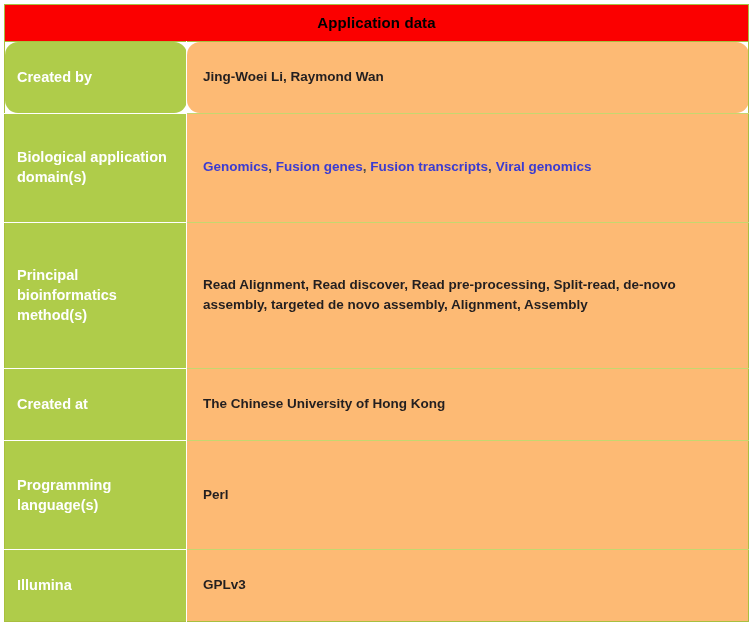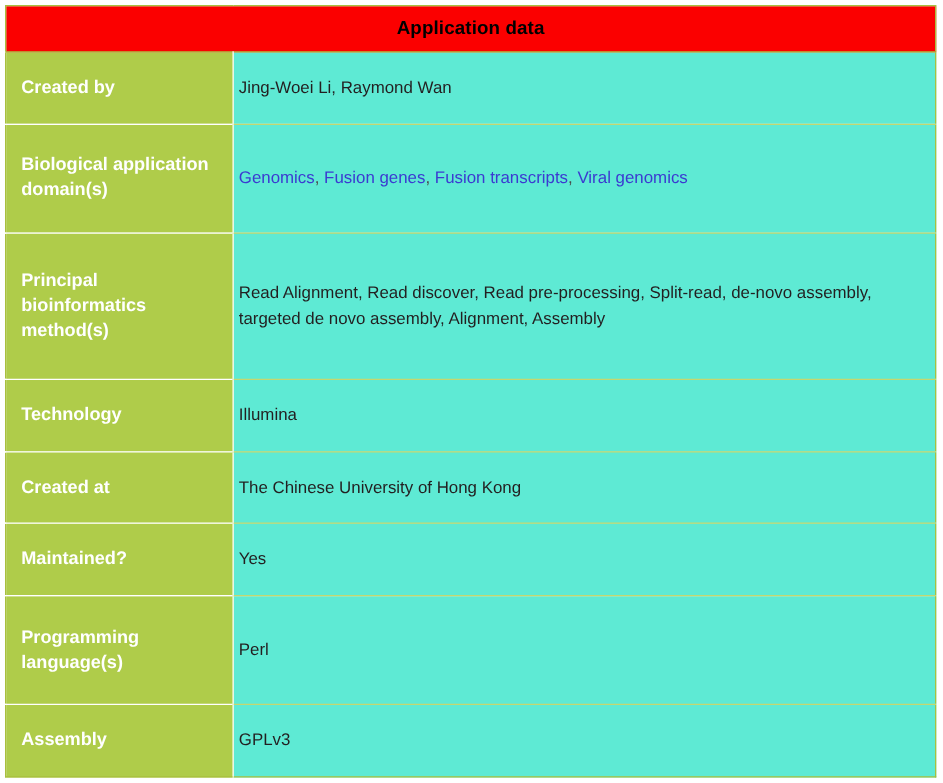--- a/index.html
+++ b/index.html
@@ -47,39 +47,41 @@
   }
 
   .app-table td {
     vertical-align: middle;
     border: 0;
     border-top: 1px solid #ffffff;
   }
 
   .app-table tr.data-row:first-of-type td {
     border-top: 1px solid #a9bf3f;
+    border-radius: 13px;
   }
 
   td.label-cell {
     background: #afcc4a;
     color: #ffffff;
     font-weight: bold;
     font-size: 14.5px;
     line-height: 1.38;
     padding: 8px 10px 9px 12px;
     border-right: 1px solid #ffffff;
   }
 
   td.value-cell {
-    background: #5eead4;
+    background: #fdba74;
     color: #231f20;
     font-size: 13.5px;
     line-height: 1.5;
-    padding: 8px 12px 9px 4px;
+    padding: 8px 12px 9px 16px;
     border-top: 1px solid #c5d76f;
+    font-weight: bold;
   }
 
   tr.data-row:first-of-type td.value-cell {
     border-top: 1px solid #a9bf3f;
   }
 
   .seg-plain { color: #231f20; }
   .seg-link  { color: #3b3bd1; }
   .seg-red   { color: #d41f2e; }
   .sep       { color: #4a4a4a; }
@@ -105,34 +107,26 @@
         </tr>
         <tr class="data-row">
           <td class="label-cell">Biological application domain(s)</td>
           <td class="value-cell"><span class="seg-link">Genomics</span><span class="sep">, </span><span class="seg-link">Fusion genes</span><span class="sep">, </span><span class="seg-link">Fusion transcripts</span><span class="sep">, </span><span class="seg-link">Viral genomics</span></td>
         </tr>
         <tr class="data-row">
           <td class="label-cell">Principal bioinformatics method(s)</td>
           <td class="value-cell"><span class="seg-plain">Read Alignment, Read discover, Read pre-processing, Split-read, de-novo assembly, targeted de novo assembly, Alignment, Assembly</span></td>
         </tr>
         <tr class="data-row">
-          <td class="label-cell">Technology</td>
-          <td class="value-cell"><span class="seg-plain">Illumina</span></td>
-        </tr>
-        <tr class="data-row">
           <td class="label-cell">Created at</td>
           <td class="value-cell"><span class="seg-plain">The Chinese University of Hong Kong</span></td>
-        </tr>
-        <tr class="data-row">
-          <td class="label-cell">Maintained?</td>
-          <td class="value-cell"><span class="seg-plain">Yes</span></td>
         </tr>
         <tr class="data-row">
           <td class="label-cell">Programming language(s)</td>
           <td class="value-cell"><span class="seg-plain">Perl</span></td>
         </tr>
         <tr class="data-row">
-          <td class="label-cell">Assembly</td>
+          <td class="label-cell">Illumina</td>
           <td class="value-cell"><span class="seg-plain">GPLv3</span></td>
         </tr>
       </tbody>
   </table>
 </div>
 
 </body></html>

